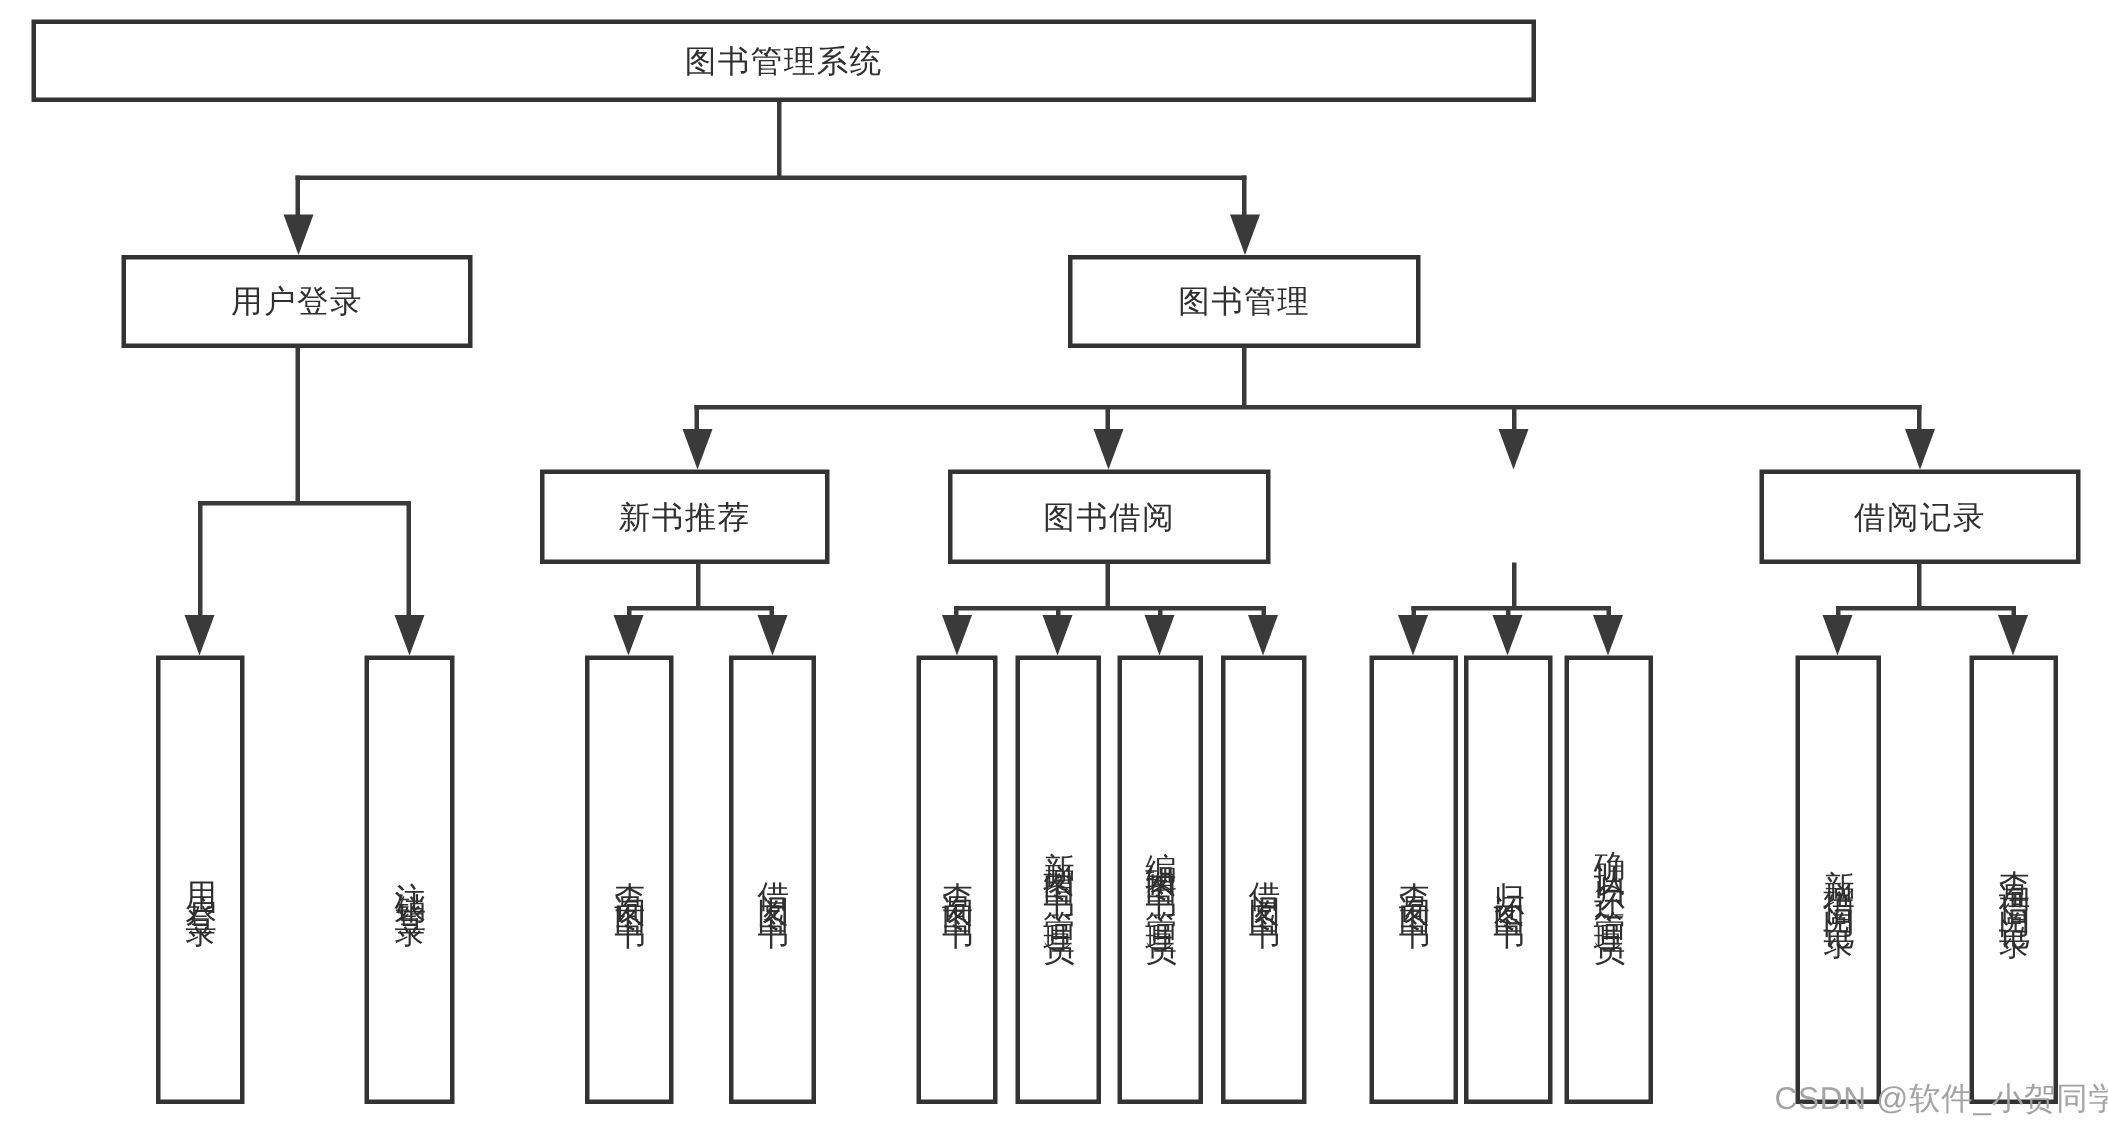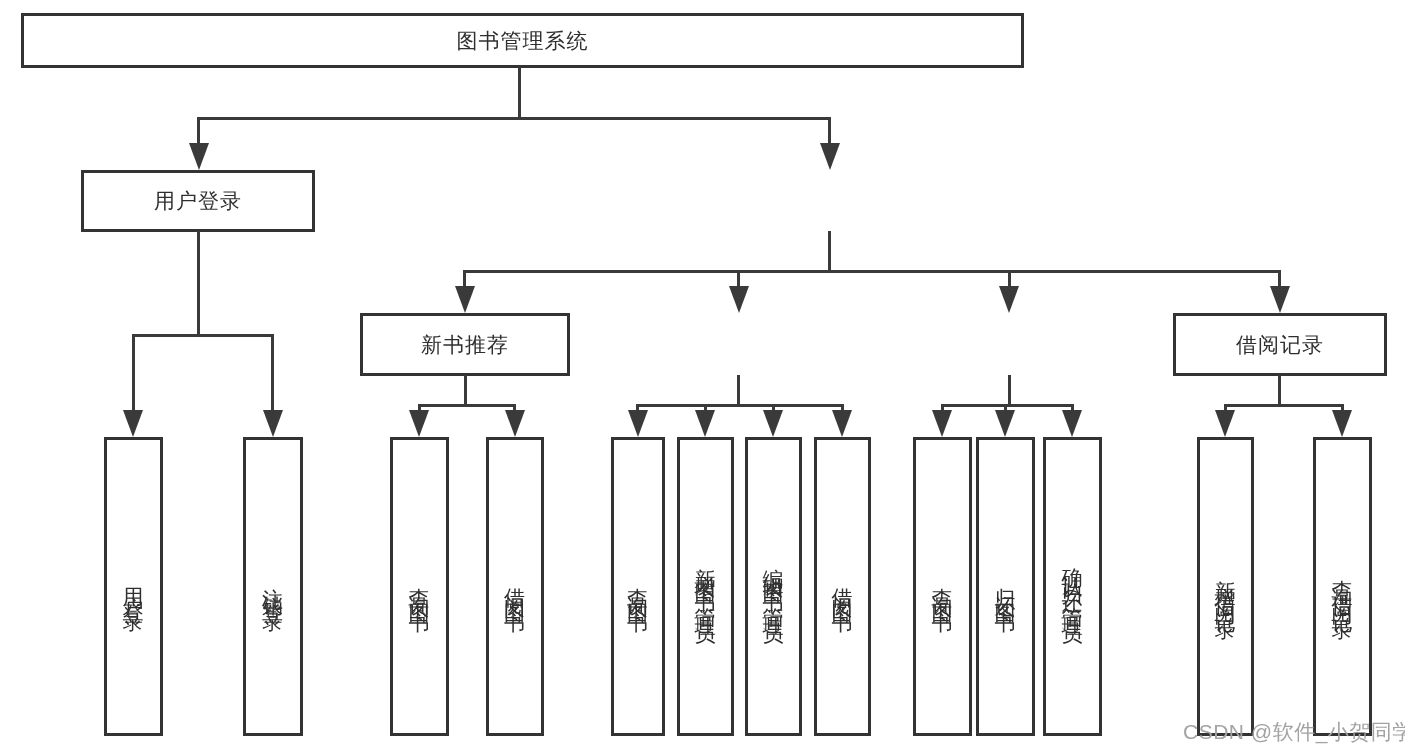--- a/index.html
+++ b/index.html
@@ -66,25 +66,31 @@
 <div class="canvas">
 
   <div class="box" style="left:21px; top:13px; width:1003px; height:55px;">
     <span>图书管理系统</span>
   </div>
 
   <div class="box" style="left:81px; top:170px; width:234px; height:62px;">
     <span>用户登录</span>
   </div>
 
-
-  <div class="box" style="left:360px; top:313px; width:210px; height:63px;">
+  <div class="box" style="left:712px; top:170px; width:235px; height:62px;">
+    <span>图书管理</span>
+  </div>
+
+  <div class="box" style="left:360px; top:313px; width:193px; height:63px;">
     <span>新书推荐</span>
   </div>
 
+  <div class="box" style="left:632px; top:313px; width:215px; height:63px;">
+    <span>图书借阅</span>
+  </div>
 
 
   <div class="box" style="left:1173px; top:313px; width:214px; height:63px;">
     <span>借阅记录</span>
   </div>
 
   <div class="box leaf" style="left:104px; top:437px; width:59px; height:299px;">
     <span>用户登录</span>
   </div>
   <div class="box leaf" style="left:243px; top:437px; width:60px; height:299px;">

